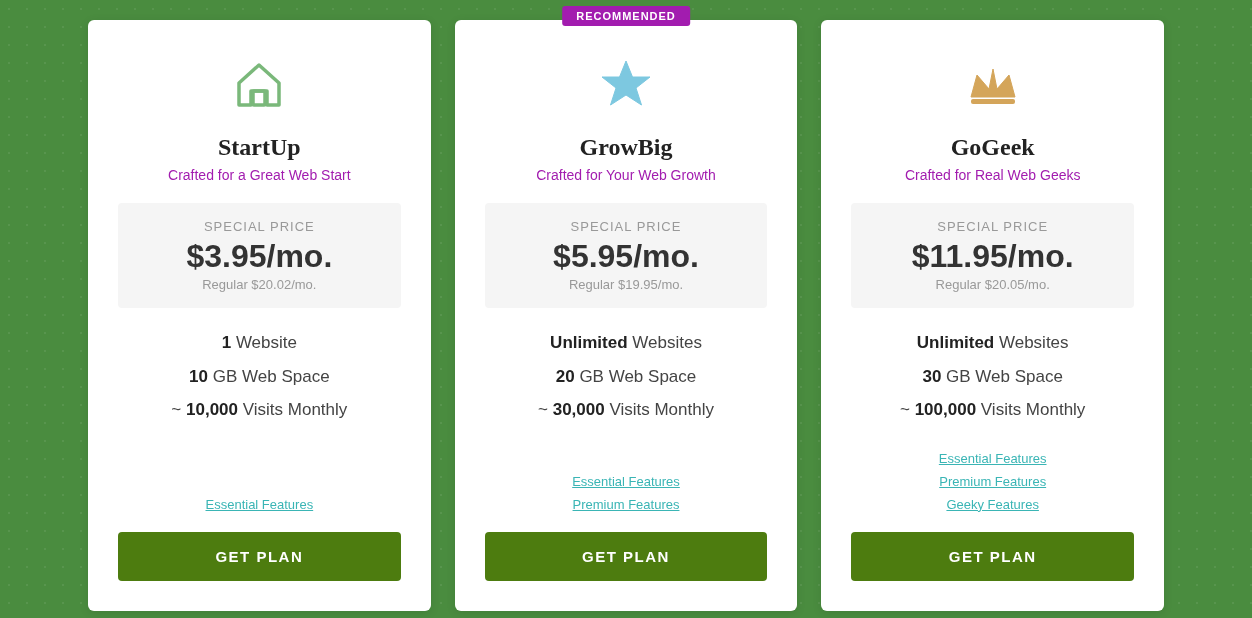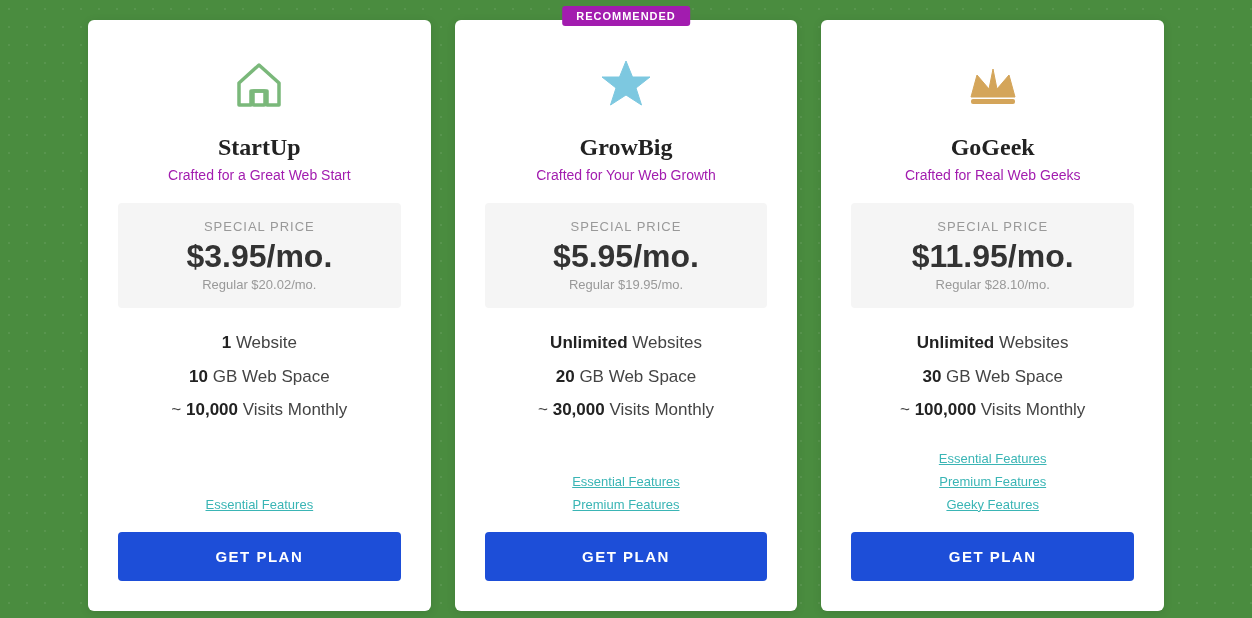--- a/index.html
+++ b/index.html
@@ -145,21 +145,21 @@
       display: block;
       margin-bottom: 8px;
       text-align: center;
     }
 
     .feature-link:last-child {
       margin-bottom: 0;
     }
 
     .get-plan-btn {
-      background: #1d4ed8;
+      background: #4d7c0f;
       color: #fff;
       border: none;
       border-radius: 4px;
       padding: 16px 0;
       width: 100%;
       font-size: 15px;
       font-weight: 700;
       letter-spacing: 1.5px;
       text-transform: uppercase;
       cursor: pointer;
@@ -237,21 +237,21 @@
           <svg viewBox="0 0 60 60" fill="none" xmlns="http://www.w3.org/2000/svg">
         <polygon points="8,42 14,20 26,34 30,14 34,34 46,20 52,42" fill="#d4a55a" stroke="#d4a55a" stroke-width="1" stroke-linejoin="round"></polygon>
         <rect x="8" y="44" width="44" height="5" rx="2" fill="#d4a55a"></rect>
       </svg>
         </div>
         <div class="plan-name">GoGeek</div>
         <div class="plan-tagline">Crafted for Real Web Geeks</div>
         <div class="price-box">
           <div class="price-label">SPECIAL PRICE</div>
           <div class="price-main">$11.95/mo.</div>
-          <div class="price-regular">Regular $28.10/mo.</div>
+          <div class="price-regular">Regular $20.05/mo.</div>
         </div>
         <ul class="features-list">
           <li><strong>Unlimited</strong> Websites</li>
           <li><strong>30</strong> GB Web Space</li>
           <li>~ <strong>100,000</strong> Visits Monthly</li>
         </ul>
         <div class="features-links">
           <a class="feature-link">Essential Features</a>
           <a class="feature-link">Premium Features</a>
           <a class="feature-link">Geeky Features</a>

